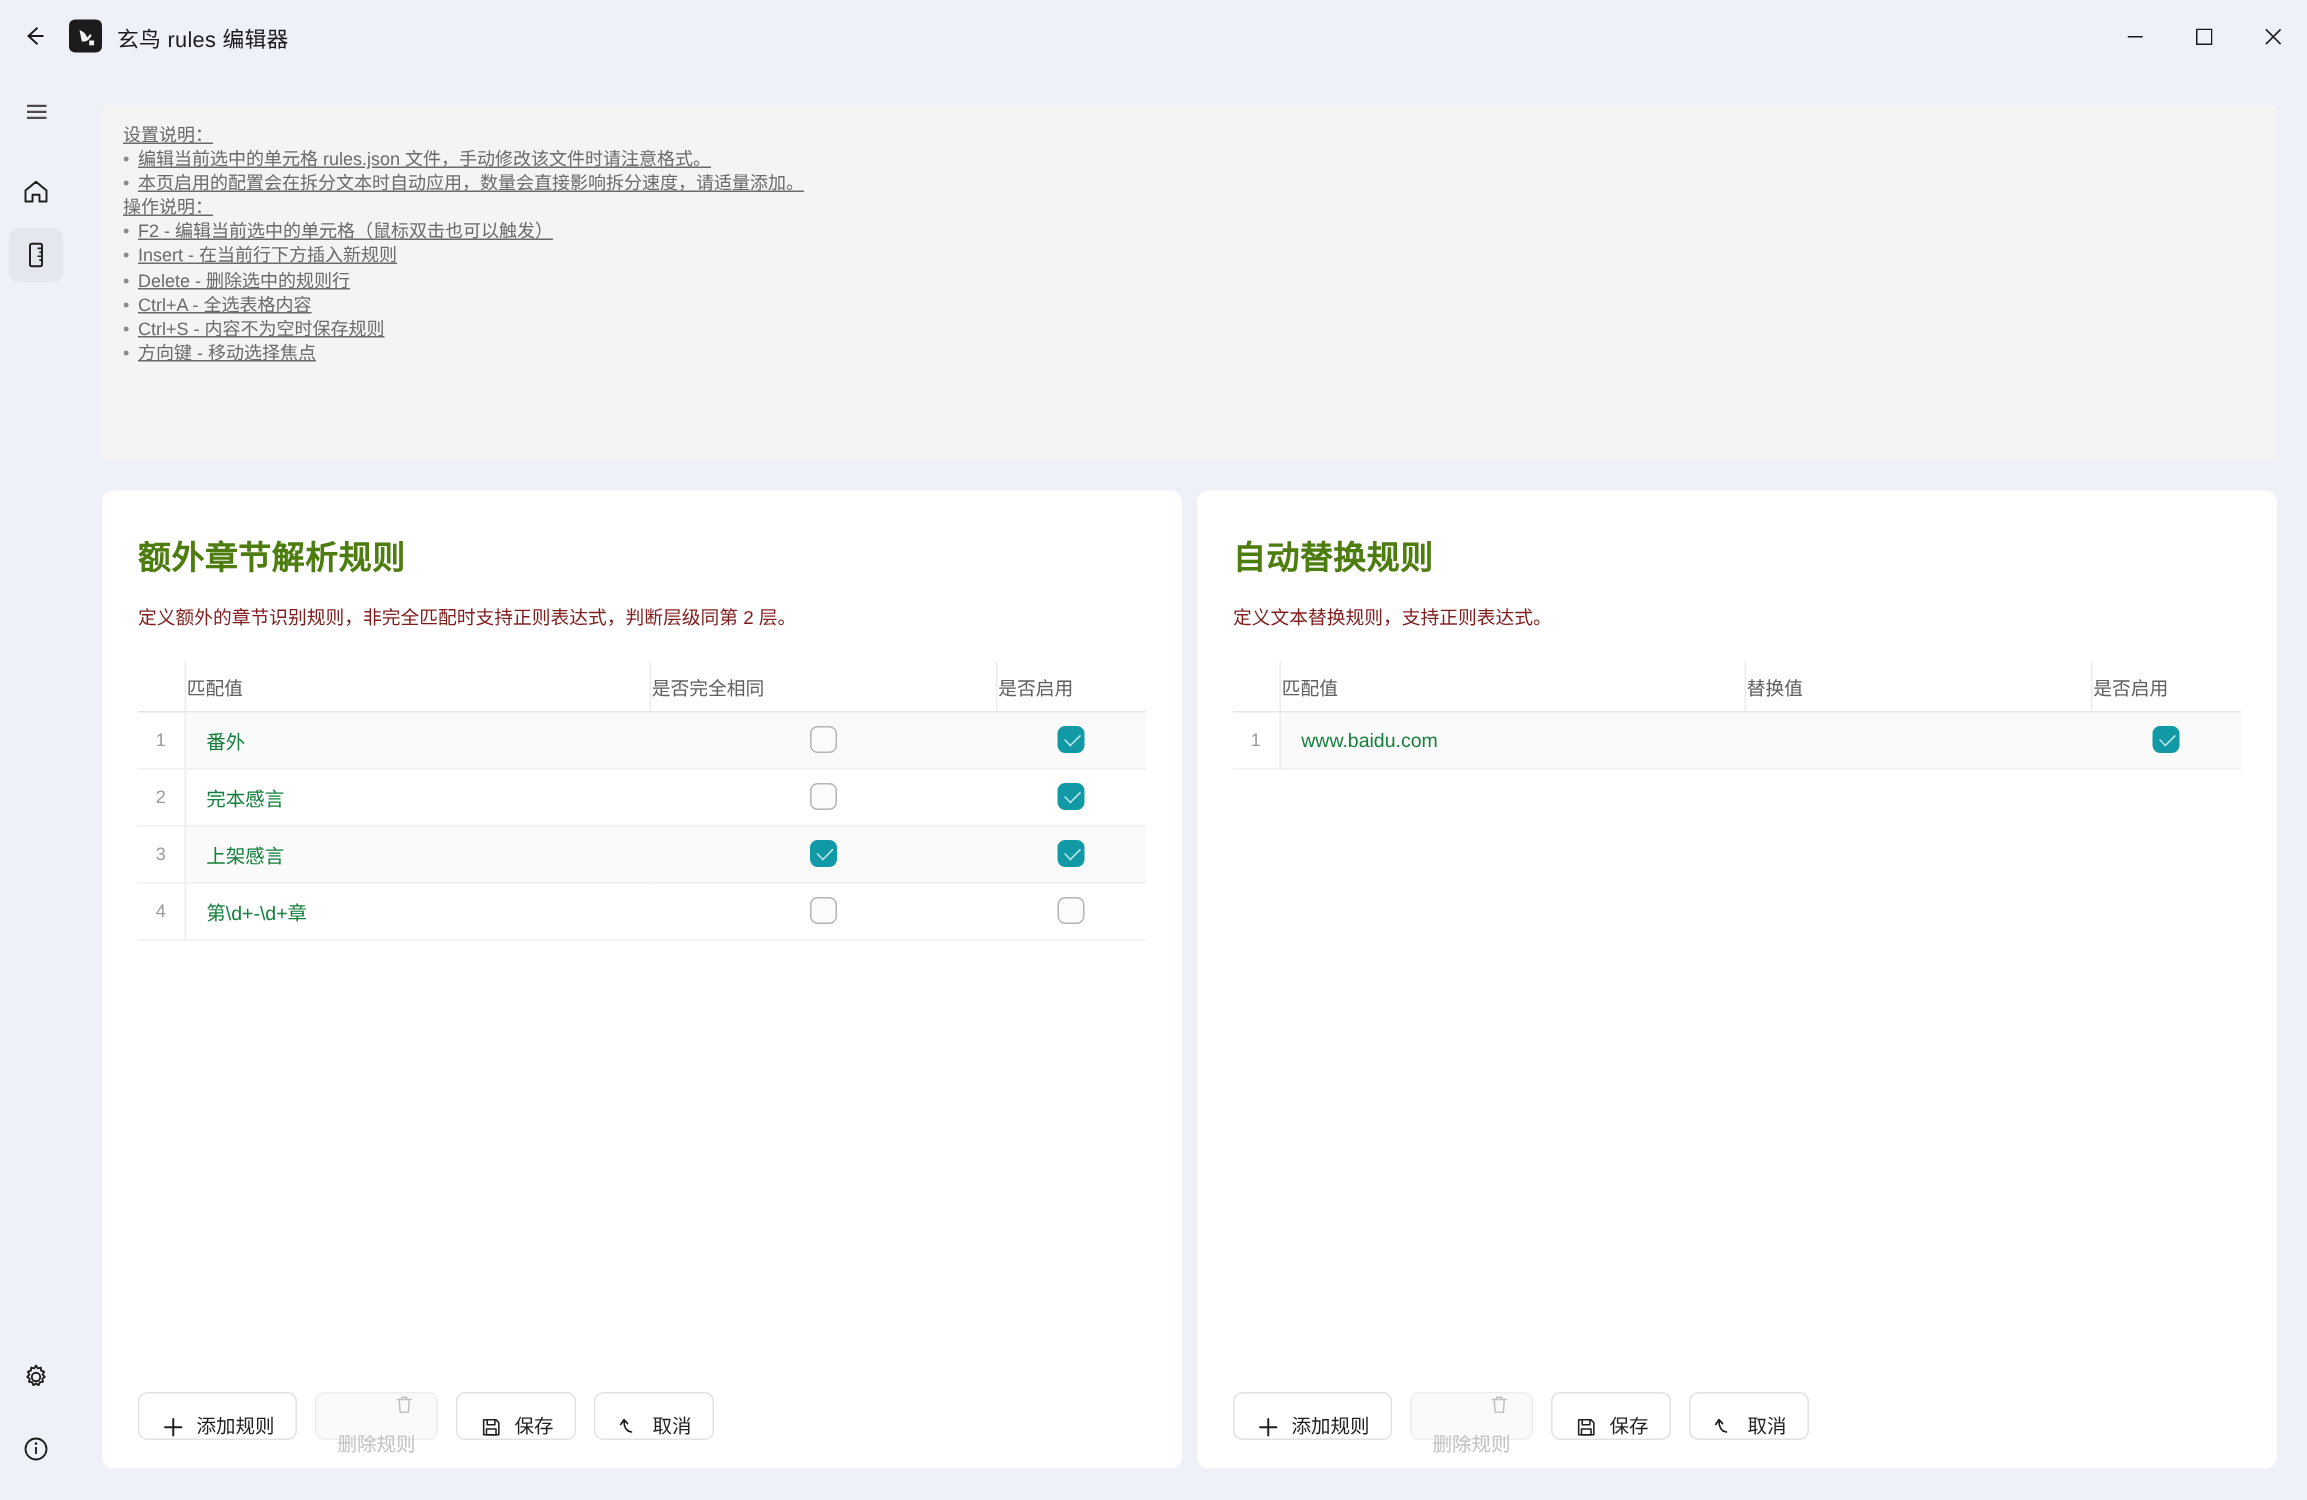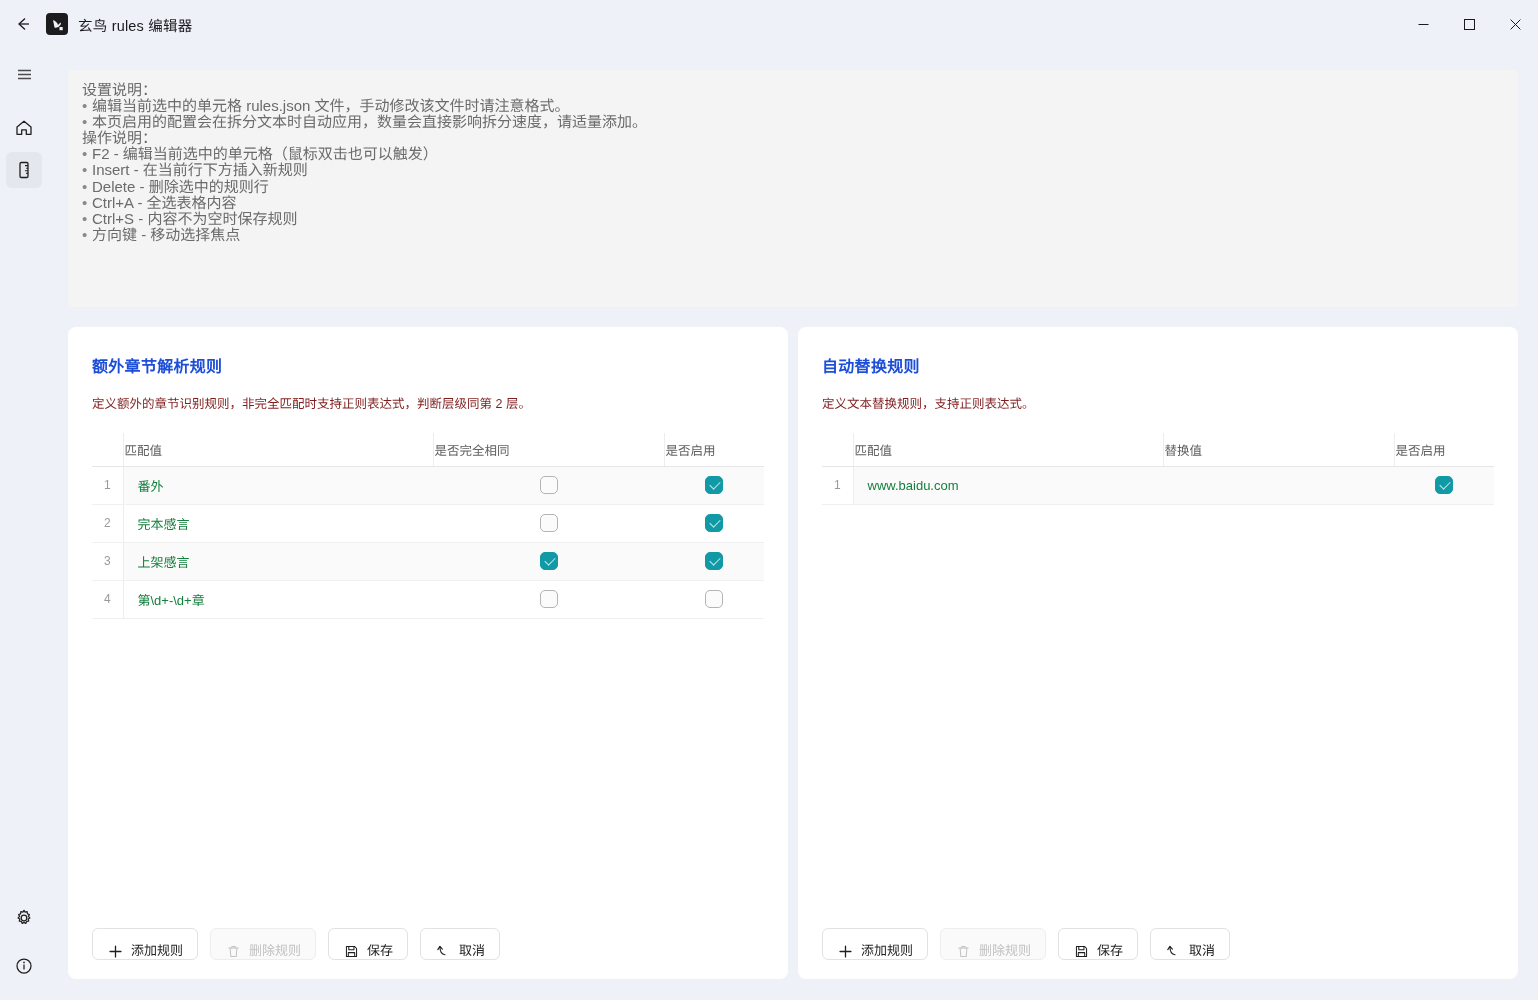--- a/index.html
+++ b/index.html
@@ -77,22 +77,22 @@
 
   .infobox {
     position: absolute; left: 20px; top: 22px;
     width: 1450px; height: 237px;
     background: #f4f4f4;
     border-radius: 4px;
     padding: 12px 14px 10px 14px;
     overflow: hidden;
   }
   .info-line {
-    font-size: 15px; line-height: 16.1px;
-    color: #6b6b6b; white-space: nowrap;
+    font-size: 12px; line-height: 16.1px;
+    color: #6b6b6b; white-space: nowrap; text-decoration: underline;
   }
   .info-line.head { color: #6b6b6b; }
   .info-line.bullet { padding-left: 10px; position: relative; }
   .info-line.bullet::before {
     content: "•"; position: absolute; left: 0px; top: 0;
     color: #8a8a8a;
   }
 
   
   .panels {
@@ -102,21 +102,21 @@
   }
   .panel {
     flex: 1 1 0;
     background: #ffffff;
     border-radius: 8px;
     position: relative;
     overflow: hidden;
   }
   .panel-inner { padding: 26px 24px 0 24px; }
   .panel-title {
-    font-size: 16px; font-weight: bold; color: #1d4ed8;
+    font-size: 22px; font-weight: bold; color: #4d7c0f;
     letter-spacing: .3px;
   }
   .panel-sub {
     margin-top: 16px;
     font-size: 12.5px; color: #7f1d1d;
   }
 
   
   table.grid {
     margin-top: 21px;
@@ -182,21 +182,21 @@
     height: 32px;
     border: 1px solid #e2e2e2;
     border-radius: 6px;
     background: #fff;
     display: inline-flex; align-items: flex-end; gap: 8px;
     padding: 0 14px;
     font-size: 13px; color: #1f1f1f;
     cursor: pointer;
     font-family: inherit;
   }
-  .btn.disabled { color: #c2c2c2; background: #fafafa; border-color: #ededed; cursor: default; }
+  .btn.disabled { color: #c2c2c2; background: #fafafa; border-color: #ededed; cursor: default; flex-direction: column; }
   .btn .bi { display: inline-flex; width: 16px; height: 16px; align-items: center; justify-content: center; }
 </style>
 </head>
 <body>
 
 <div class="titlebar">
   <div class="tb-back">
     <svg width="18" height="18" viewBox="0 0 18 18">
       <path d="M11 3.5 L5 9 L11 14.5" fill="none" stroke="#1b1b1f" stroke-width="1.3"></path>
       <path d="M5 9 H15" stroke="#1b1b1f" stroke-width="1.3" fill="none"></path>

